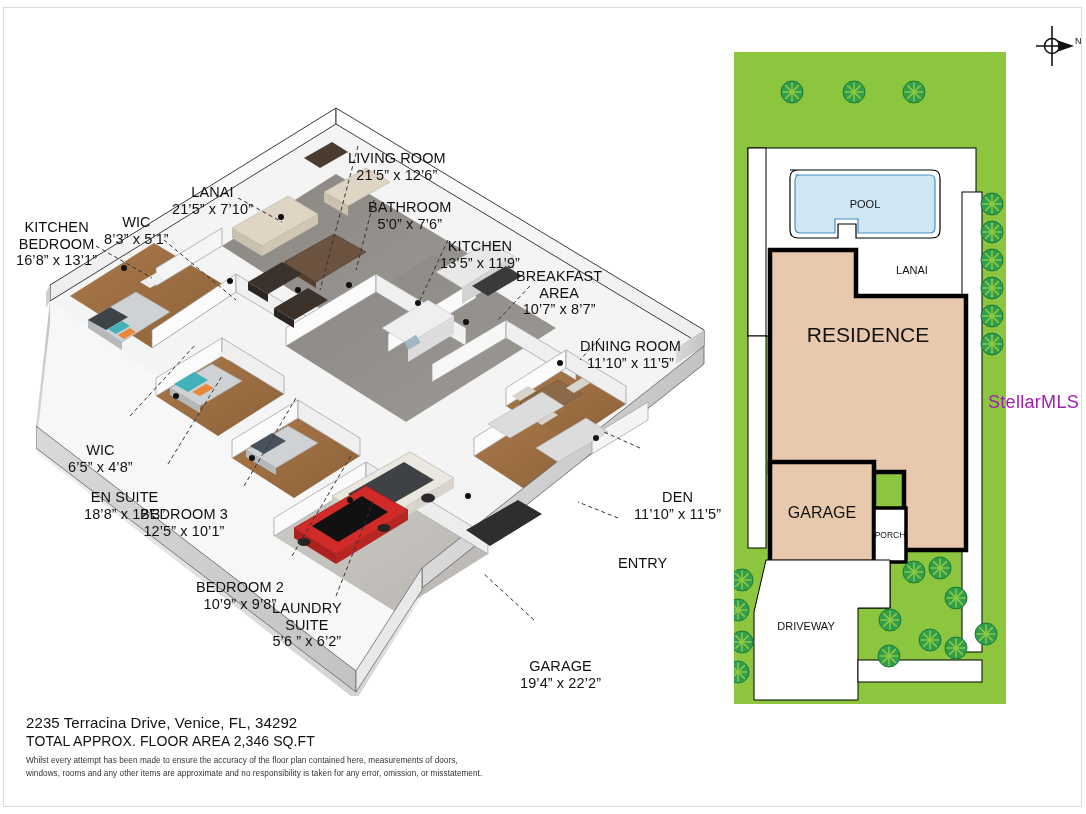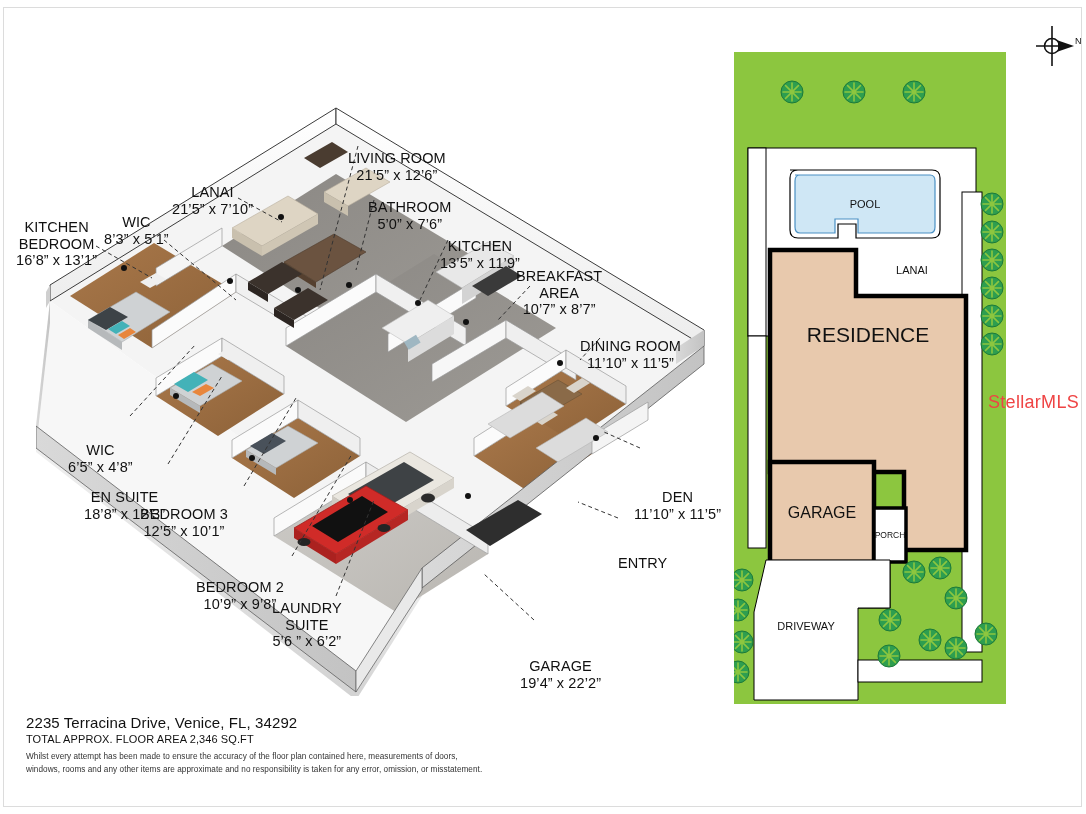--- a/index.html
+++ b/index.html
@@ -28,27 +28,27 @@
   .lbl .dm{display:block;}
 
   
   .leaders{position:absolute;left:0;top:0;width:1086px;height:814px;pointer-events:none;}
 
   
   .site{position:absolute;left:734px;top:52px;width:272px;height:684px;}
   .site svg{display:block;}
 
   
-  .wm{position:absolute;left:988px;top:392px;font-size:18px;color:#ef4444;
+  .wm{position:absolute;left:988px;top:392px;font-size:18px;color:#a21caf;
       letter-spacing:.3px;font-weight:400;}
 
   
   .footer{position:absolute;left:26px;top:714px;width:600px;}
   .f-addr{font-size:15px;color:#111;letter-spacing:.1px;margin:0 0 2px 0;}
-  .f-area{font-size:11px;color:#111;letter-spacing:.1px;margin:0 0 5px 0;}
+  .f-area{font-size:14px;color:#111;letter-spacing:.1px;margin:0 0 5px 0;}
   .f-disc{font-size:8.2px;color:#333;line-height:1.62;letter-spacing:.05px;margin:0;}
   .f-disc span{display:block;}
 </style>
 </head>
 <body>
 
 <div id="page">
   <div class="frame"></div>
 
   <div class="compass">

